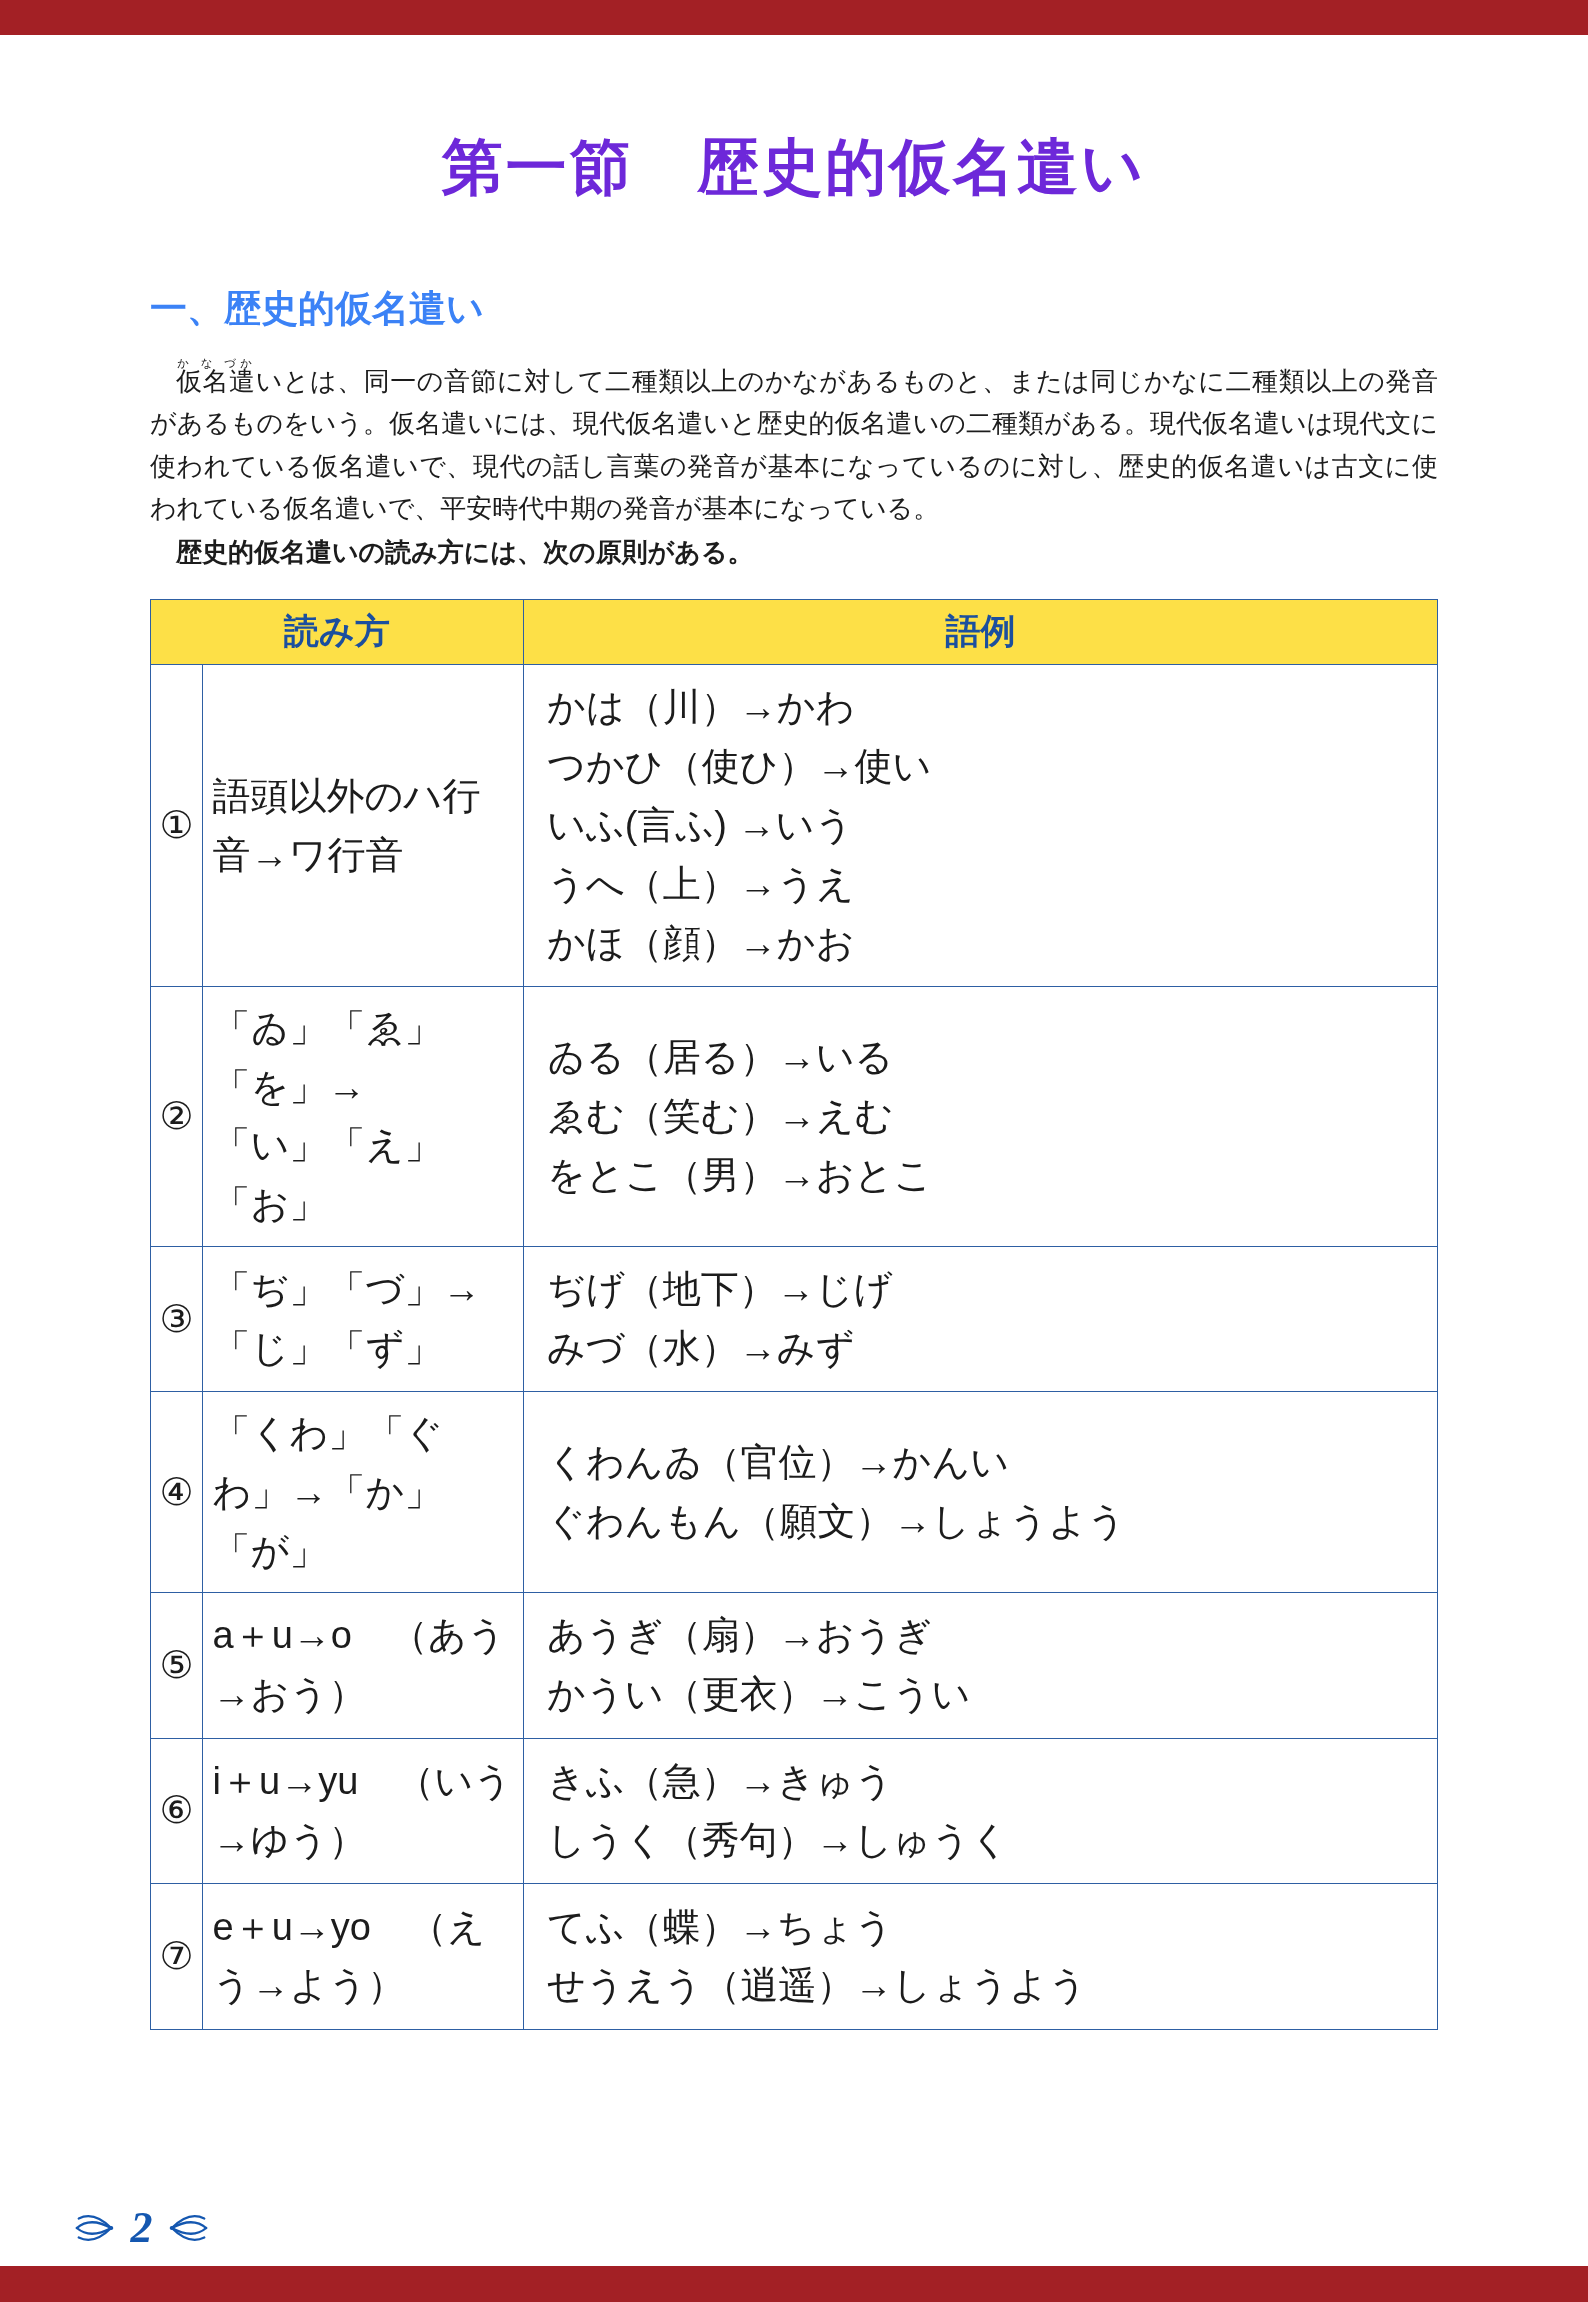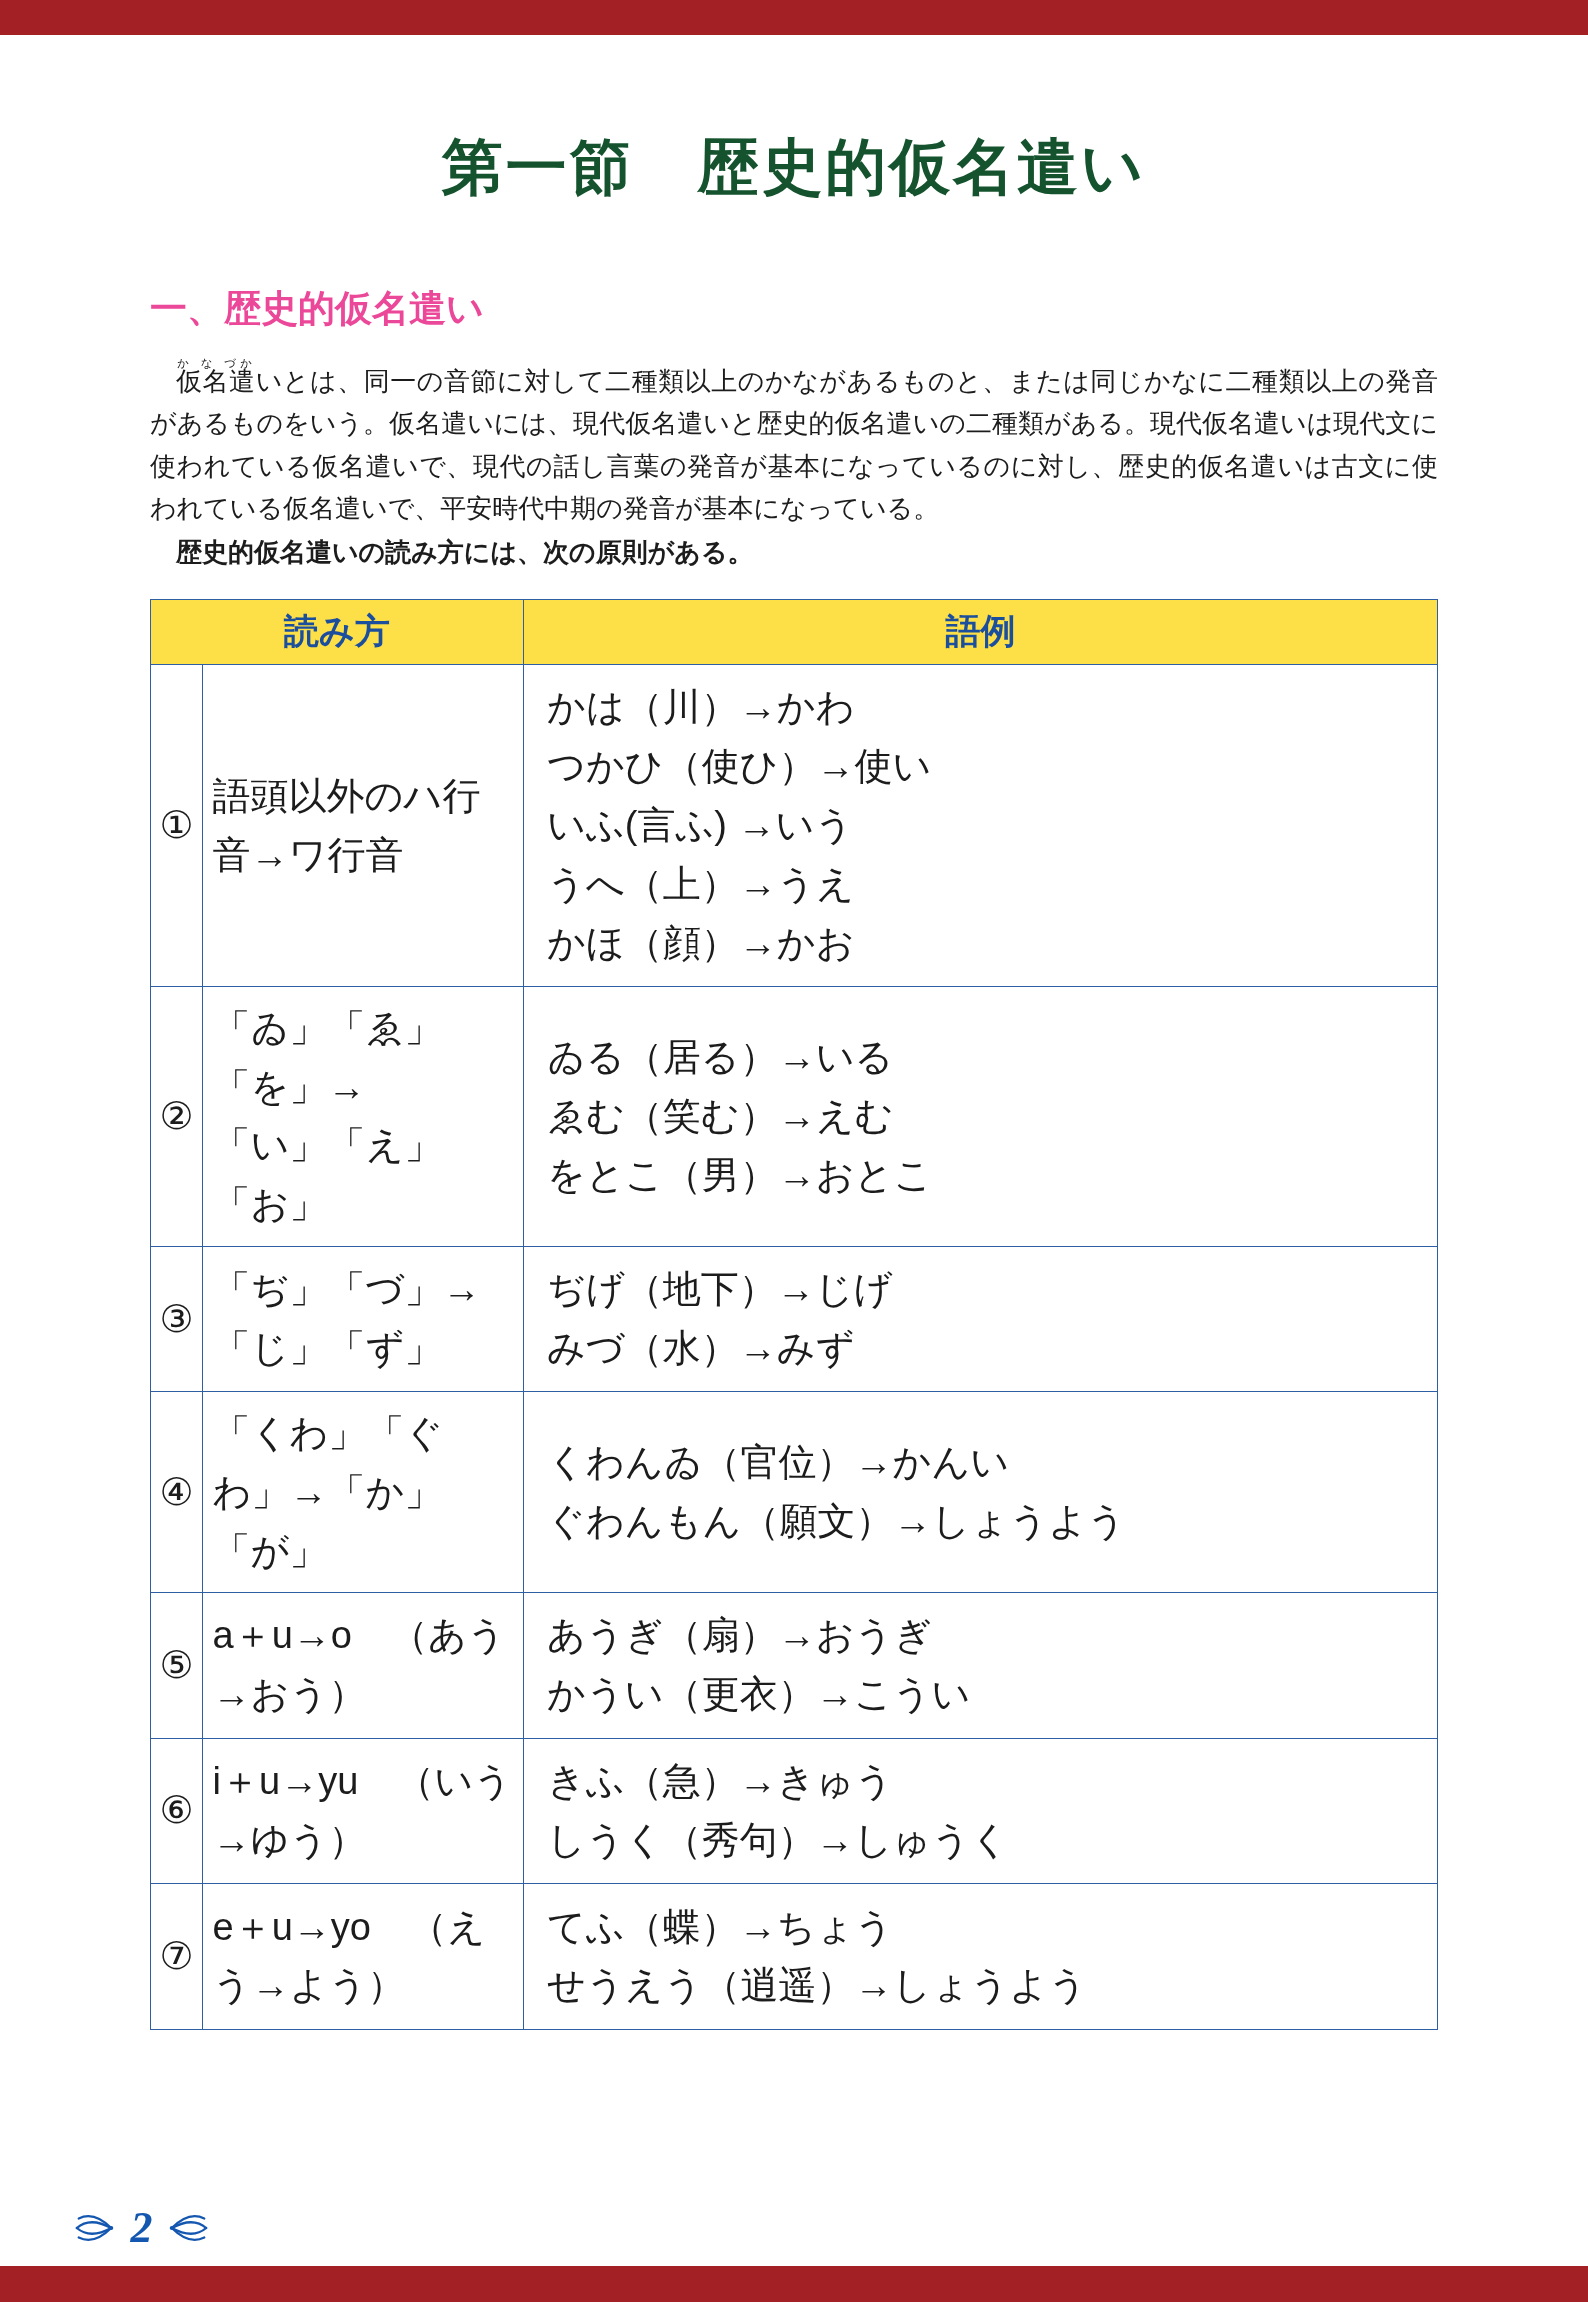--- a/index.html
+++ b/index.html
@@ -27,28 +27,28 @@
     left: 150px;
     right: 150px;
   }
 
   .page-title {
     font-family: "Liberation Serif", serif;
     font-weight: 600;
     font-size: 61px;
     letter-spacing: 2.9px;
     text-align: center;
-    color: #14532d;
+    color: #6d28d9;
     margin: 92px 0 75px 0;
   }
 
   .section-heading {
     font-size: 37px;
     font-weight: bold;
-    color: #ec4899;
+    color: #3b82f6;
     margin: 0 0 23px 0;
   }
 
   .body-text {
     font-size: 26px;
     line-height: 1.63;
     margin: 0;
     text-align: justify;
     text-indent: 1em;
     color: #1c1c1c;

